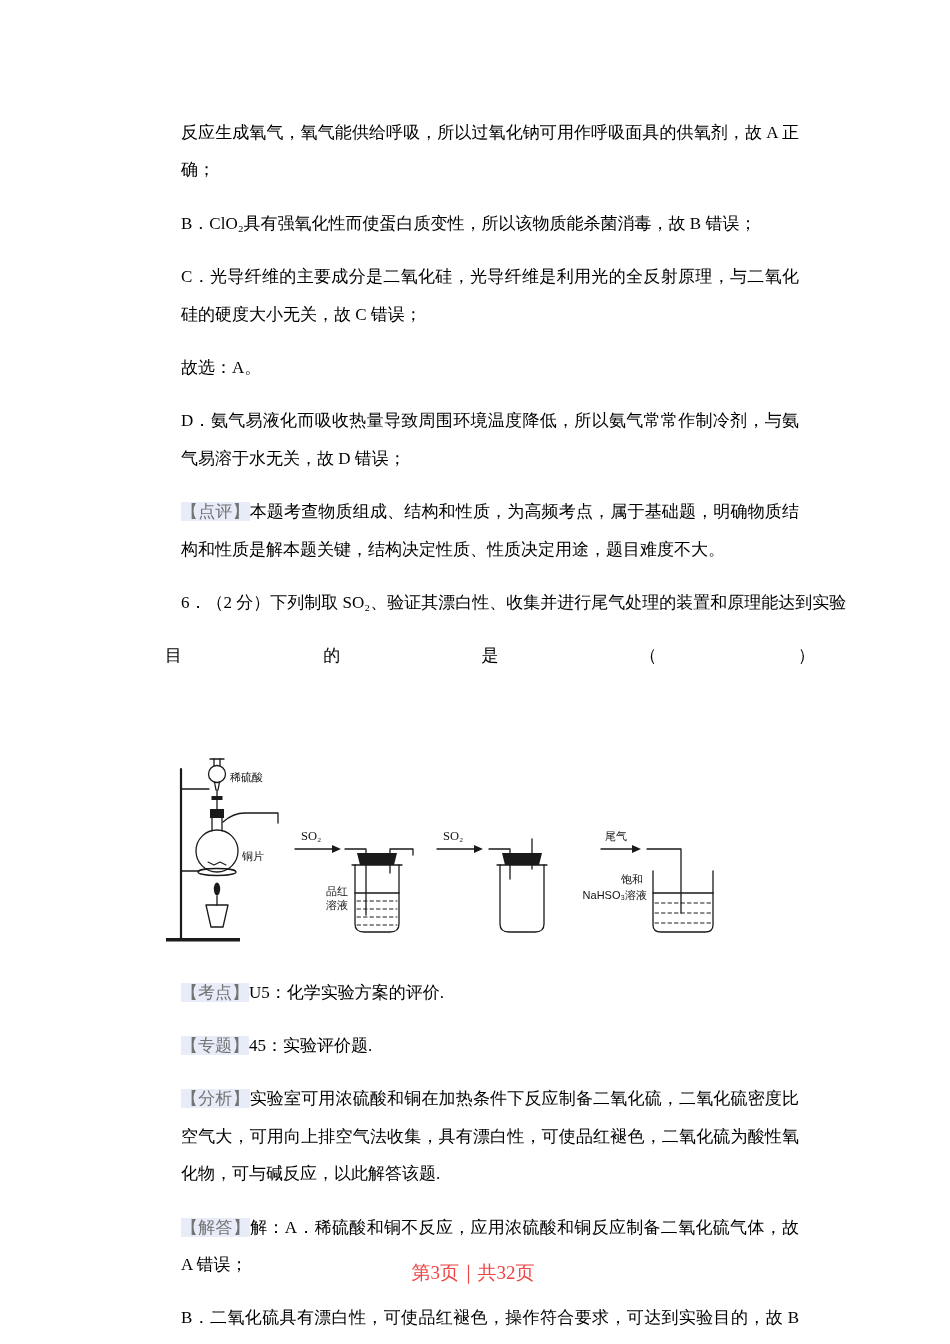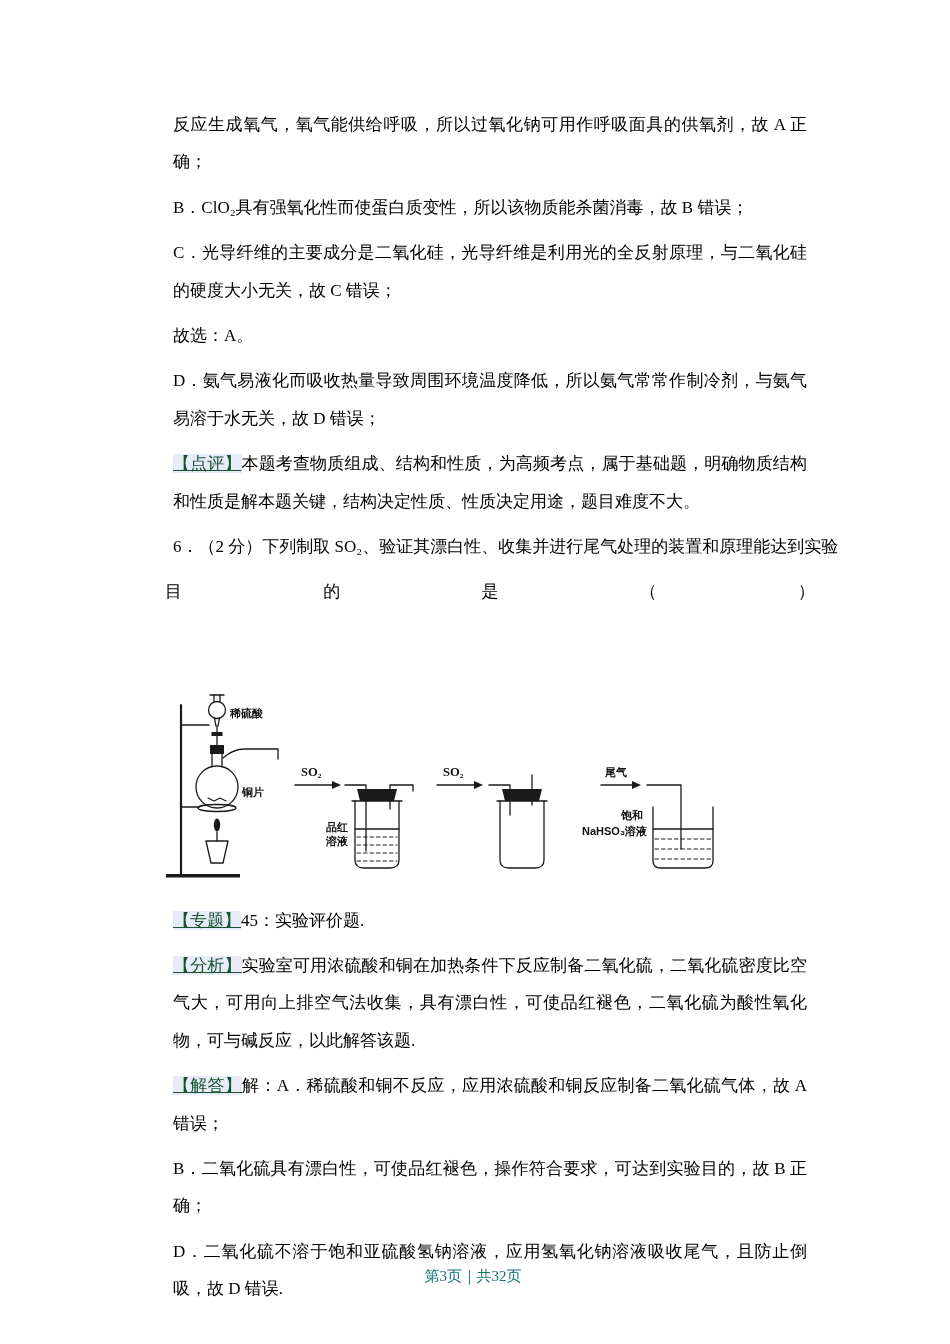--- a/index.html
+++ b/index.html
@@ -12,59 +12,58 @@
     overflow: hidden;
   }
   .content {
     position: absolute;
     left: 165px; top: 98px;
     width: 650px;
     font-size: 17px;
     line-height: 2.2;
     text-align: justify;
   }
-  .content p { margin: 8px; }
+  .content p { margin: 16px; }
   .tag {
-    color: #14532d;
+    color: #737373;
     background: #e8ecf8;
-    text-decoration: underline;
   }
   .question {
     margin-left: -23px;
     white-space: nowrap;
     text-align: left;
   }
   .spread {
     display: flex;
     justify-content: space-between;
     line-height: 2.2;
   }
   .options {
     display: flex;
     justify-content: space-between;
     width: 596px;
     line-height: 2.2;
   }
-  figure.diagram { margin: 68px 0 8px 0; font-weight: bold; }
+  figure.diagram { margin: 68px 0 8px 0; }
   svg { display: block; }
   svg text {
     font-family: "Liberation Sans", "DejaVu Sans", sans-serif;
     font-size: 11px;
     fill: #111;
   }
   svg text.chem {
     font-size: 12.5px;
     font-family: "Liberation Serif", "DejaVu Serif", serif;
   }
   .footer {
     position: absolute;
     left: 0; right: 4px; bottom: 58px;
     text-align: center;
-    font-size: 15px;
-    color: #0f766e;
+    font-size: 19px;
+    color: #ef4444;
   }
 </style>
 </head>
 <body>
 
 <div class="page-root">
   <main class="content">
 
     <p>反应生成氧气，氧气能供给呼吸，所以过氧化钠可用作呼吸面具的供氧剂，故 A 正确；</p>
     <p>B．ClO₂具有强氧化性而使蛋白质变性，所以该物质能杀菌消毒，故 B 错误；</p>
@@ -168,20 +167,21 @@
           <text x="183" y="166" text-anchor="end">溶液</text>
           <text class="chem" x="278" y="97">SO₂</text>
           <text x="440" y="97">尾气</text>
           <text x="478" y="140" text-anchor="end">饱和</text>
           <text x="482" y="156" text-anchor="end">NaHSO₃溶液</text>
         </g>
       </svg>
     </figure>
 
 
+    <p><span class="tag">【考点】</span><span>U5：化学实验方案的评价.</span></p>
     <p><span class="tag">【专题】</span><span>45：实验评价题.</span></p>
     <p><span class="tag">【分析】</span><span>实验室可用浓硫酸和铜在加热条件下反应制备二氧化硫，二氧化硫密度比空气大，可用向上排空气法收集，具有漂白性，可使品红褪色，二氧化硫为酸性氧化物，可与碱反应，以此解答该题.</span></p>
     <p><span class="tag">【解答】</span><span>解：A．稀硫酸和铜不反应，应用浓硫酸和铜反应制备二氧化硫气体，故 A 错误；</span></p>
     <p>B．二氧化硫具有漂白性，可使品红褪色，操作符合要求，可达到实验目的，故 B 正确；</p>
     <p>D．二氧化硫不溶于饱和亚硫酸氢钠溶液，应用氢氧化钠溶液吸收尾气，且防止倒吸，故 D 错误.</p>
 
   </main>
 
   <div class="footer">第3页｜共32页</div>
 </div>

